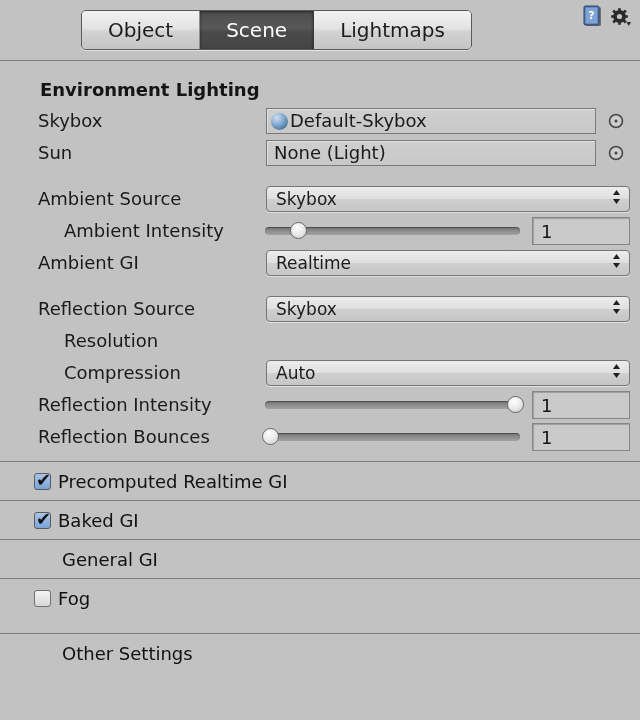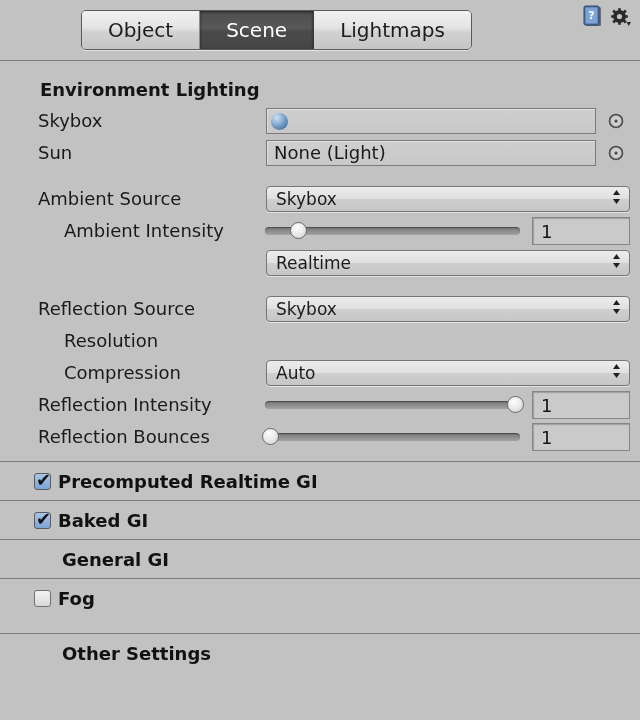--- a/index.html
+++ b/index.html
@@ -235,21 +235,21 @@
     top: -3px;
     font-size: 18px;
     font-weight: bold;
     color: #111;
     line-height: 17px;
   }
   .fold-label {
     position: absolute;
     left: 58px;
     font-size: 18px;
-    font-weight: bold;
+    font-weight: normal;
     color: #111;
   }
   .fold-label.nocheck { left: 62px; }
 </style>
 </head>
 <body>
 
 <div class="toolbar">
   <div class="tabgroup">
     <div class="tab">Object</div>
@@ -290,20 +290,21 @@
 <div class="panel">
 
   <div class="spacer"></div>
 
   <div class="section-header">Environment Lighting</div>
 
   <div class="row">
     <div class="row-label">Skybox</div>
     <div class="objfield">
       <span class="sphere-icon"></span>
+      <span class="obj-text">Default-Skybox</span>
     </div>
     <span class="target-icon">
       <svg width="16" height="16" viewBox="0 0 16 16">
         <circle cx="8" cy="8" r="6.5" fill="none" stroke="#4b4b4b" stroke-width="1.6"></circle>
         <circle cx="8" cy="8" r="3.4" fill="none" stroke="#d9d9d9" stroke-width="1.3"></circle>
         <circle cx="8" cy="8" r="1.5" fill="#4b4b4b"></circle>
       </svg>
     </span>
   </div>
 
@@ -341,20 +342,21 @@
     <div class="slider">
       <div class="slider-track"></div>
       <div class="slider-thumb" style="left: 13%;"></div>
     </div>
     <div class="numfield">
       <span>1</span>
     </div>
   </div>
 
   <div class="row">
+    <div class="row-label">Ambient GI</div>
     <div class="dropdown">
       <span>Realtime</span>
       <span class="dropdown-arrows">
         <svg width="9" height="16" viewBox="0 0 9 16">
           <path d="M4.5 1 L8 6 L1 6 Z" fill="#1f1f1f"></path>
           <path d="M4.5 15 L1 10 L8 10 Z" fill="#1f1f1f"></path>
         </svg>
       </span>
     </div>
   </div>

